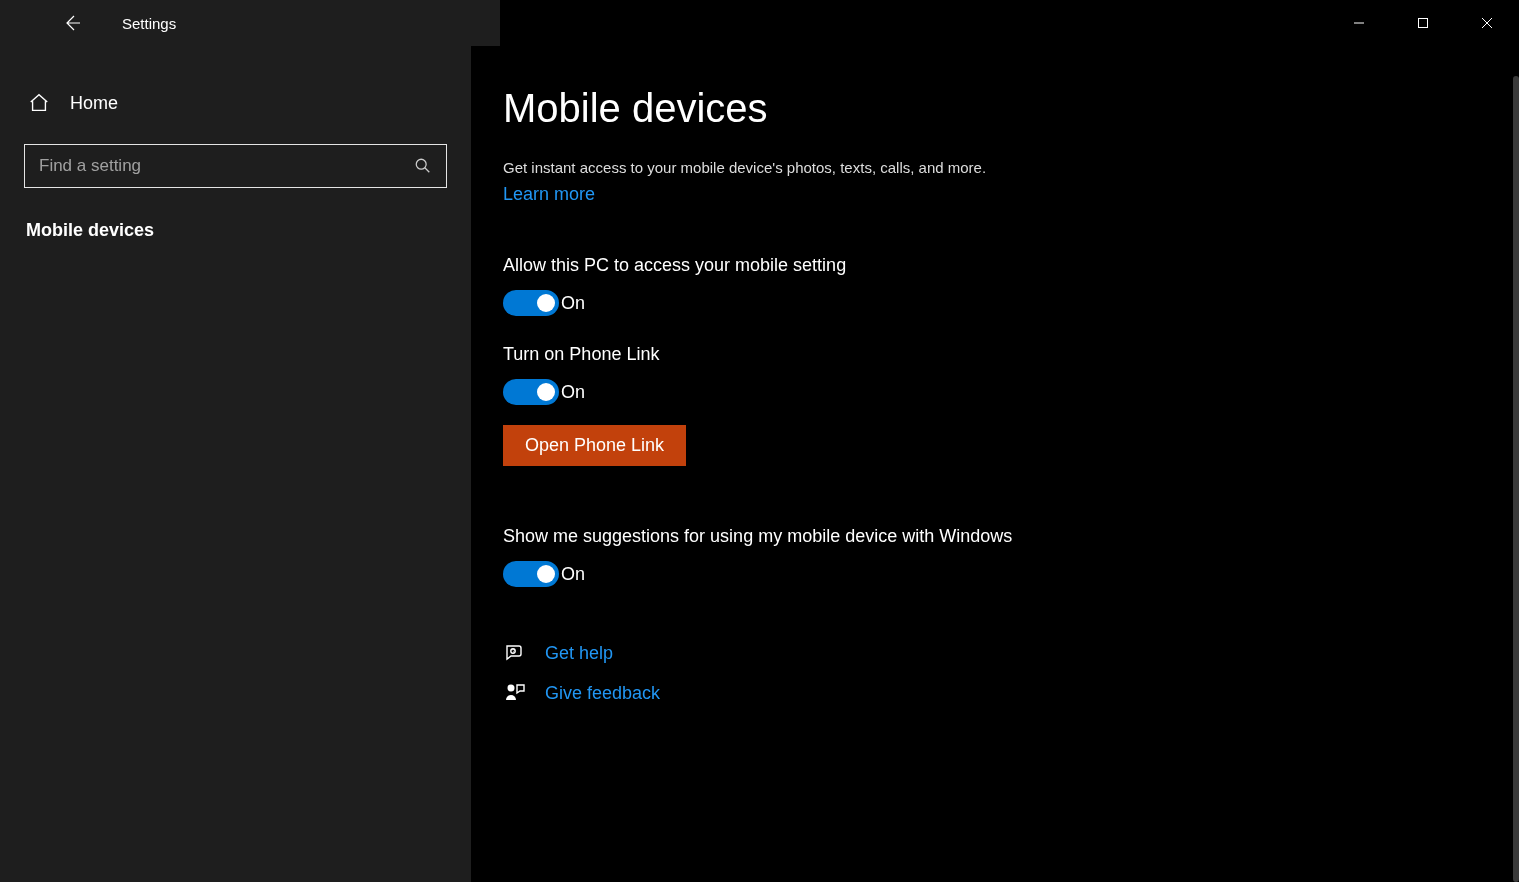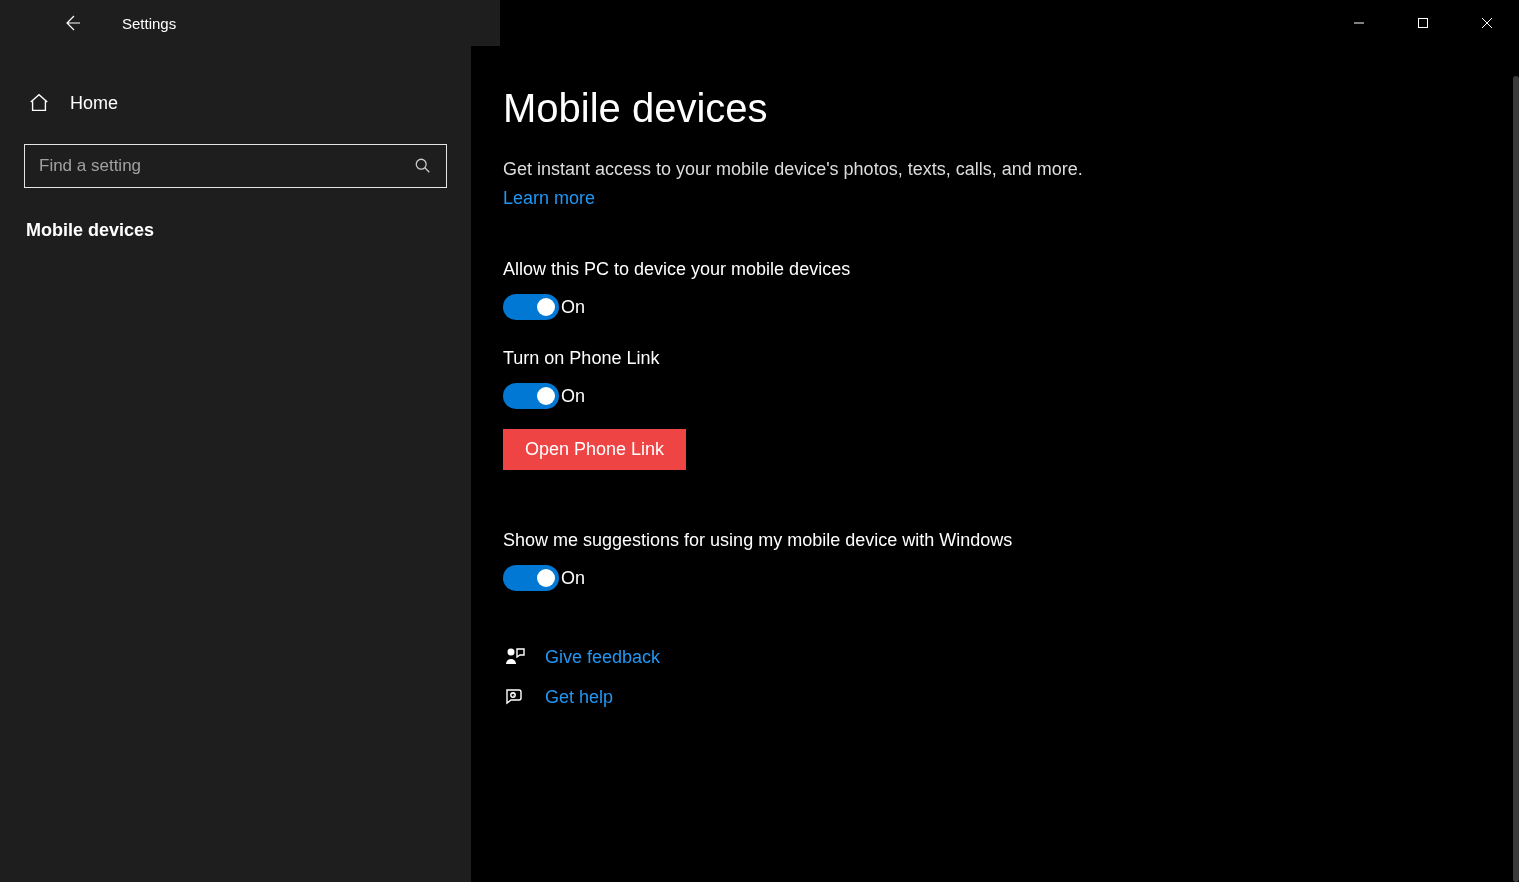--- a/index.html
+++ b/index.html
@@ -134,21 +134,21 @@
       width: 6px;
       background: #3a3a3a;
       border-radius: 3px;
     }
     .page-title {
       font-size: 40px;
       font-weight: 400;
       margin-bottom: 28px;
     }
     .desc {
-      font-size: 18px;
+      font-size: 15px;
       color: #ddd;
       margin-bottom: 8px;
     }
     .link {
       color: #2196f3;
       font-size: 18px;
       cursor: pointer;
       display: inline-block;
     }
     .section-label {
@@ -189,21 +189,21 @@
       border: none;
       cursor: pointer;
       margin-top: 20px;
       font-family: inherit;
     }
     .btn.primary {
       background: #0078d4;
       color: #fff;
     }
     .btn.secondary {
-      background: #ef4444;
+      background: #c2410c;
       color: #fff;
     }
     .help-section { margin-top: 54px; }
     .help-row {
       display: flex;
       align-items: center;
       gap: 18px;
       margin-bottom: 16px;
     }
     .help-icon { width: 24px; height: 24px; }
@@ -263,21 +263,21 @@
       </svg>
     </div>
     <div class="nav-item">Mobile devices</div>
   </div>
 
   <div class="main">
     <h1 class="page-title">Mobile devices</h1>
     <div class="desc">Get instant access to your mobile device's photos, texts, calls, and more.</div>
     <span class="link">Learn more</span>
 
-    <div class="section-label">Allow this PC to device your mobile devices</div>
+    <div class="section-label">Allow this PC to access your mobile setting</div>
     <div class="toggle-row">
       <div class="toggle">
           <div class="toggle-knob"></div>
         </div>
       <span class="toggle-label">On</span>
     </div>
 
     <div class="section-label tight">Turn on Phone Link</div>
     <div class="toggle-row">
       <div class="toggle">
@@ -289,33 +289,33 @@
 
     <div class="section-label" style="margin-top:60px">Show me suggestions for using my mobile device with Windows</div>
     <div class="toggle-row">
       <div class="toggle">
           <div class="toggle-knob"></div>
         </div>
       <span class="toggle-label">On</span>
     </div>
 
     <div class="help-section">
+      <div class="help-row">
+        <svg class="help-icon" viewBox="0 0 24 24" stroke="#fff" stroke-width="1.4" fill="none">
+          <path d="M4 5 h12 a2 2 0 0 1 2 2 v6 a2 2 0 0 1 -2 2 h-8 l-4 3 v-3 a2 2 0 0 1 0-0 z"></path>
+          <circle cx="10" cy="10" r="2.2"></circle>
+          <text x="9" y="12" font-size="5" fill="#fff" stroke="none">?</text>
+        </svg>
+        <span class="help-link">Get help</span>
+      </div>
       <div class="help-row">
         <svg class="help-icon" viewBox="0 0 24 24" fill="#fff">
           <circle cx="8" cy="7" r="3.5"></circle>
           <path d="M3 19 a5 5 0 0 1 10 0 z"></path>
           <path d="M14 4 h7 v6 h-4 l-3 2 z" fill="none" stroke="#fff" stroke-width="1.4"></path>
         </svg>
         <span class="help-link">Give feedback</span>
       </div>
-      <div class="help-row">
-        <svg class="help-icon" viewBox="0 0 24 24" stroke="#fff" stroke-width="1.4" fill="none">
-          <path d="M4 5 h12 a2 2 0 0 1 2 2 v6 a2 2 0 0 1 -2 2 h-8 l-4 3 v-3 a2 2 0 0 1 0-0 z"></path>
-          <circle cx="10" cy="10" r="2.2"></circle>
-          <text x="9" y="12" font-size="5" fill="#fff" stroke="none">?</text>
-        </svg>
-        <span class="help-link">Get help</span>
-      </div>
     </div>
 
     <div class="scrollbar"></div>
   </div>
 </div>
 
 </body></html>

